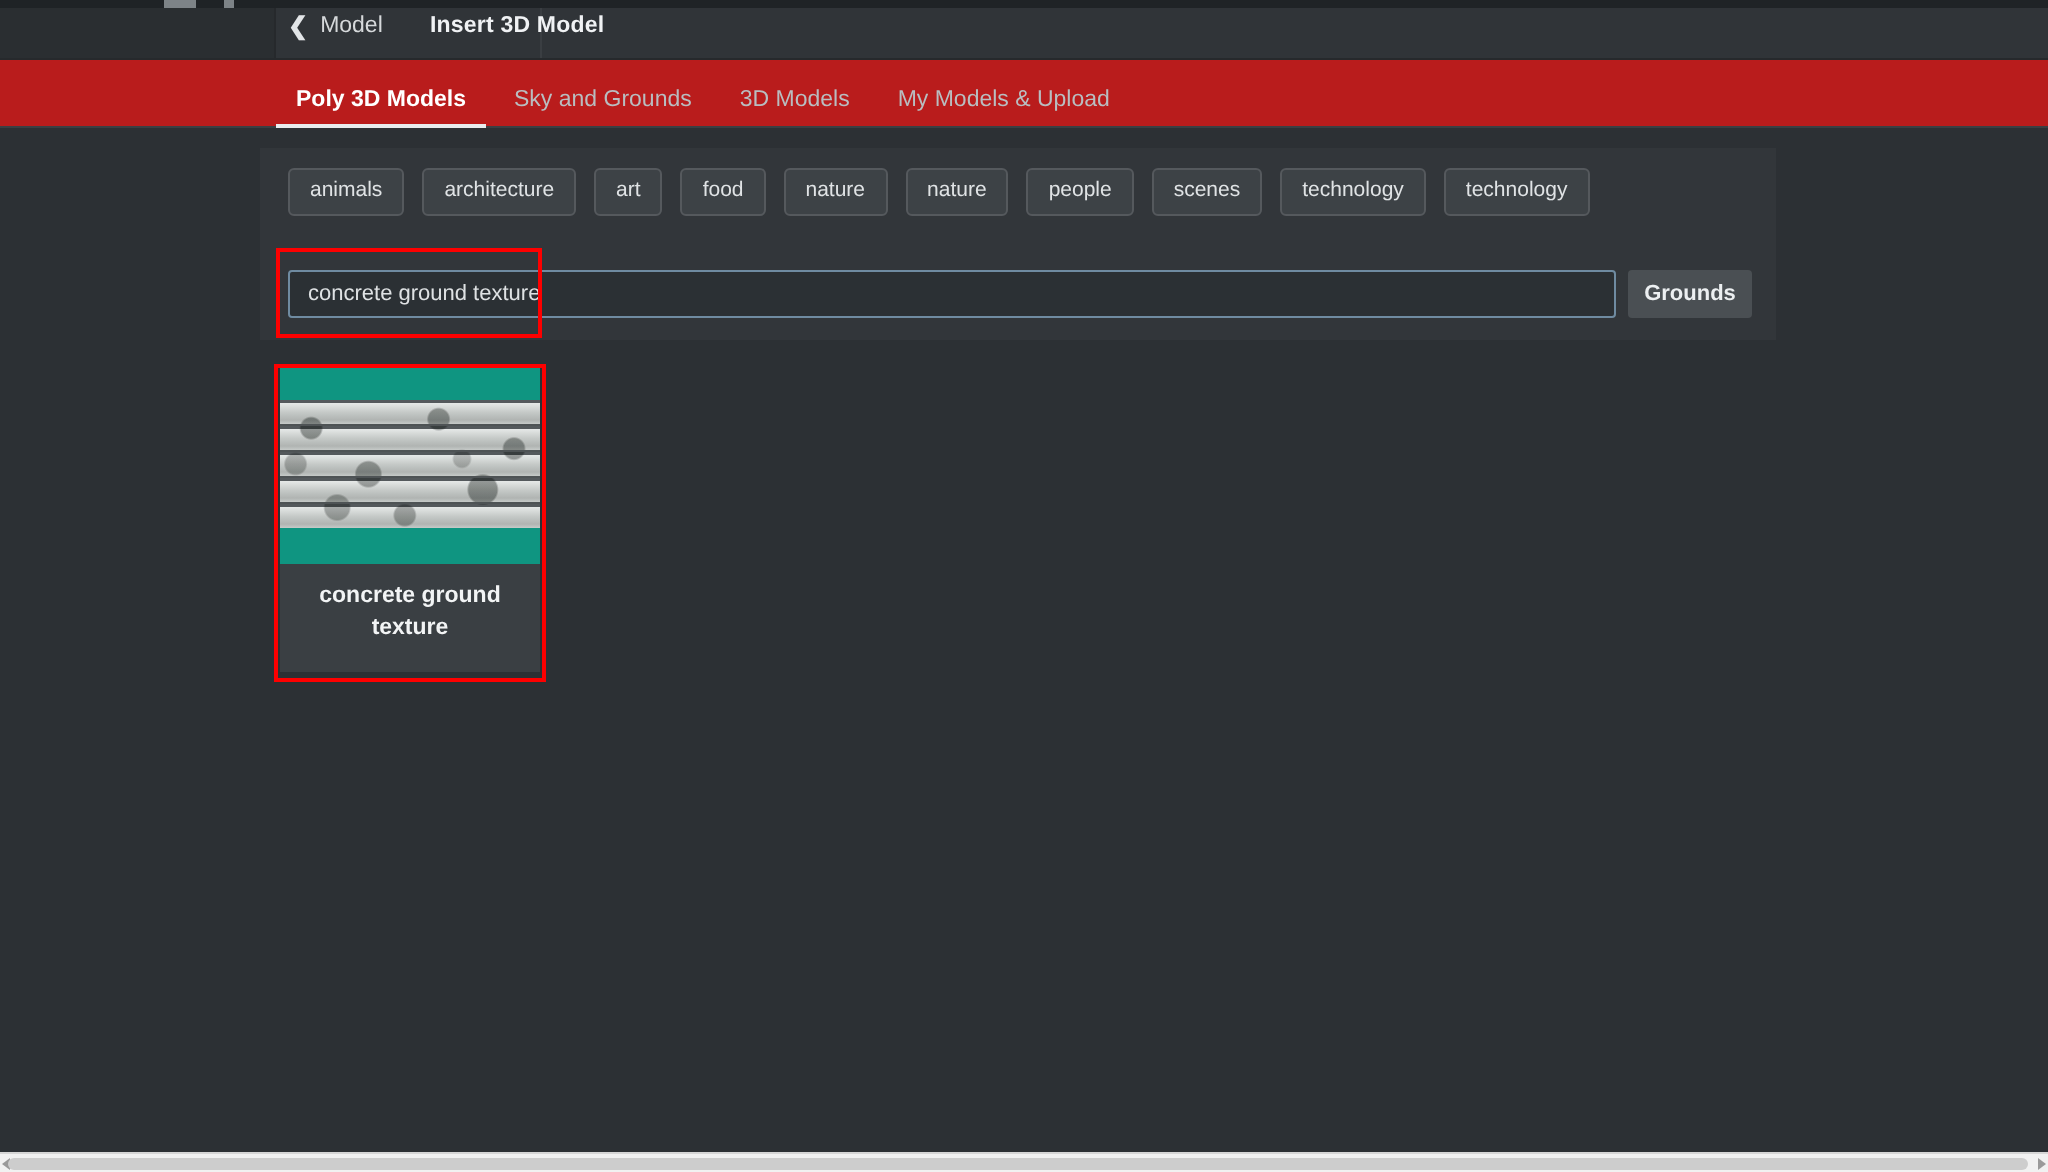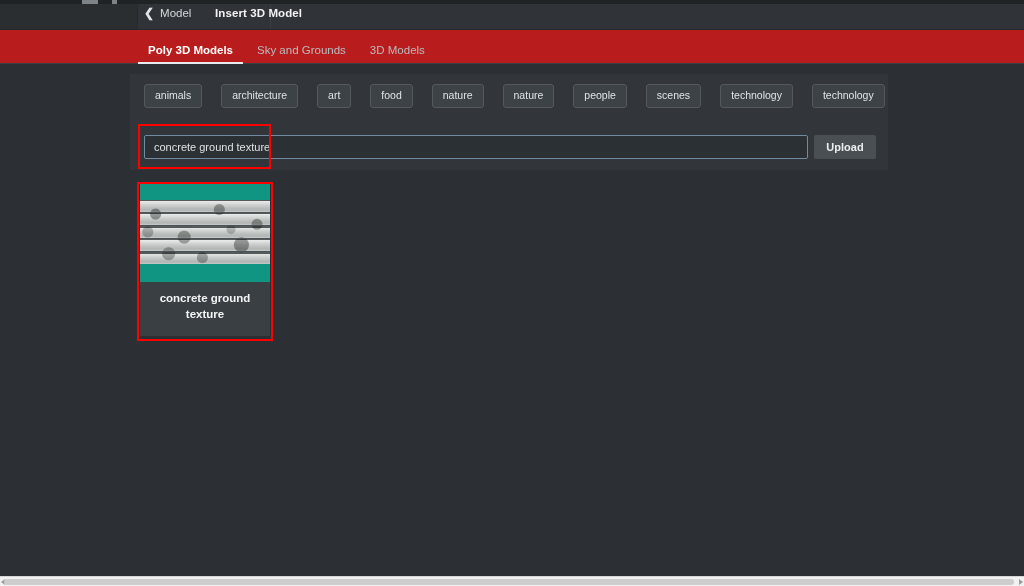--- a/index.html
+++ b/index.html
@@ -143,21 +143,21 @@
     position: absolute;
     left: 130px; top: 74px;
     width: 758px; height: 96px;
     background: #32363a;
   }
 
   .cats {
     position: absolute;
     left: 14px; top: 10px;
     display: flex;
-    gap: 19px;
+    gap: 9px;
   }
   .cat-btn {
     background: #3d4246;
     border: 1px solid #55595d;
     border-radius: 3px;
     color: #e0e3e5;
     font-size: 10.5px;
     padding: 5px 10px 6px 10px;
     line-height: 1;
     cursor: pointer;
@@ -331,20 +331,21 @@
     <span>Model</span>
   </div>
 
   <div class="header-title">Insert 3D Model</div>
 
   <div class="tabs-row">
     <div class="tabs-inner">
       <div class="tab active">Poly 3D Models</div>
       <div class="tab">Sky and Grounds</div>
       <div class="tab">3D Models</div>
+      <div class="tab">My Models &amp; Upload</div>
     </div>
   </div>
 
   <div class="panel">
 
     <div class="cats">
       <button class="cat-btn">animals</button>
       <button class="cat-btn">architecture</button>
       <button class="cat-btn">art</button>
       <button class="cat-btn">food</button>
@@ -352,21 +353,21 @@
       <button class="cat-btn">nature</button>
       <button class="cat-btn">people</button>
       <button class="cat-btn">scenes</button>
       <button class="cat-btn">technology</button>
       <button class="cat-btn">technology</button>
     </div>
 
 
     <div class="search-row">
       <input class="search-input" type="text" value="concrete ground texture" style="">
-      <button class="search-btn">Upload</button>
+      <button class="search-btn">Grounds</button>
     </div>
   </div>
 
   <div class="results">
     <div class="result-card">
       <div class="thumb">
         <div class="slab-wrap">
           <div class="slab-noise"></div>
           <div class="slab-seam" style="top:12px"></div>
           <div class="slab-seam" style="top:25px"></div>

